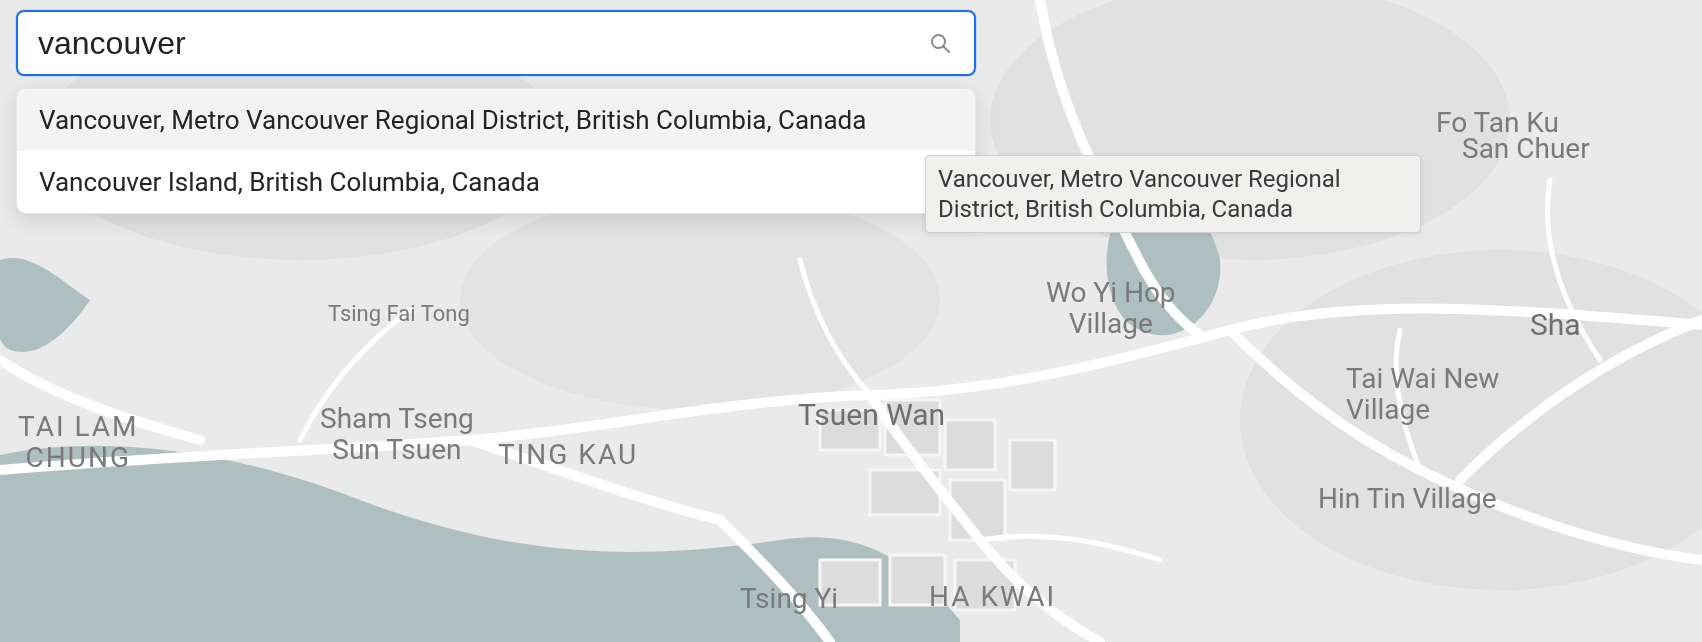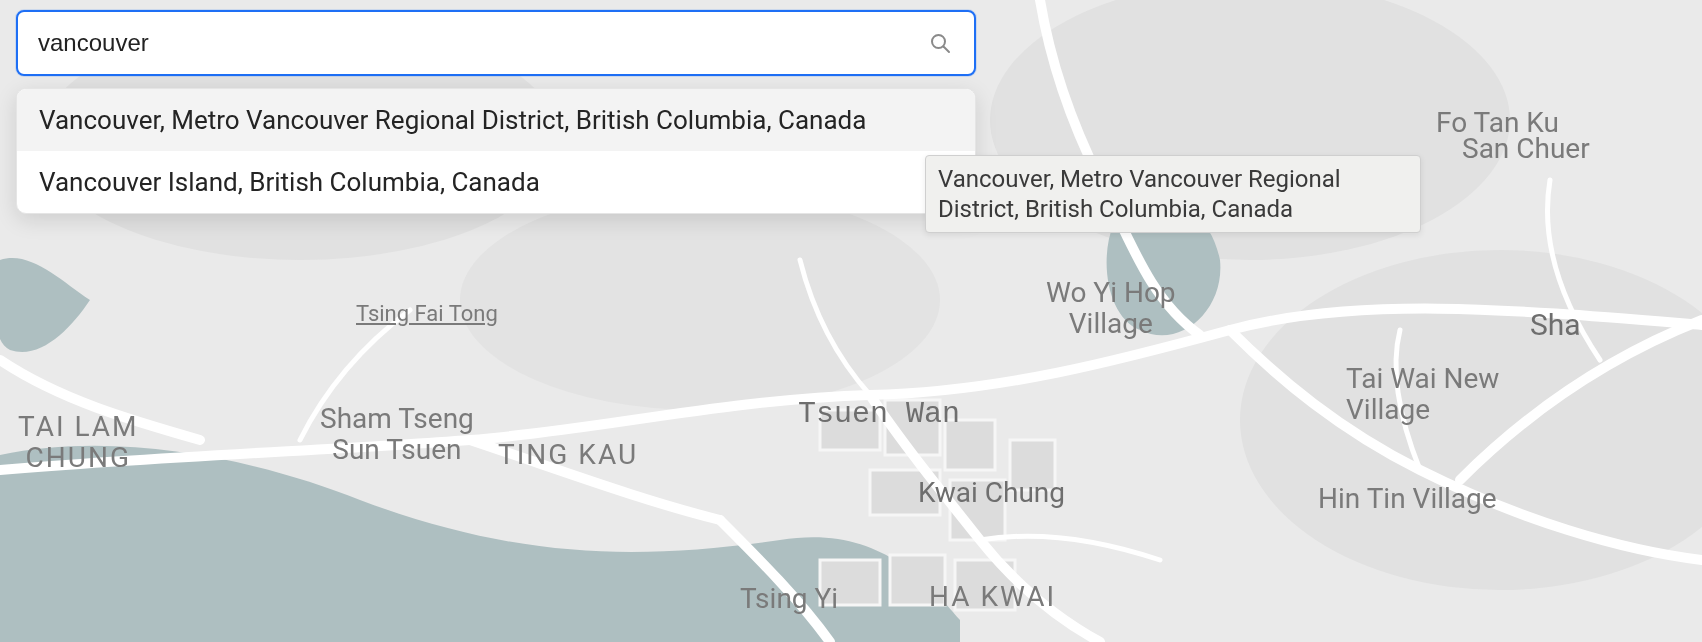--- a/index.html
+++ b/index.html
@@ -4,21 +4,21 @@
 <style>
   html,body{margin:0;padding:0;width:1702px;height:642px;font-family:-apple-system,BlinkMacSystemFont,"Segoe UI",Roboto,Helvetica,Arial,sans-serif;overflow:hidden;}
   .map-canvas{position:absolute;inset:0;background:#e8e8e8;}
   .map-canvas svg{width:100%;height:100%;display:block;}
   .map-label{position:absolute;color:#7a7a7a;font-size:28px;white-space:nowrap;pointer-events:none;text-align:center;line-height:1.1;}
   .map-label.sm{font-size:22px;}
   .map-label.caps{letter-spacing:2px;}
 
   .search-wrap{position:absolute;left:16px;top:10px;width:960px;}
   .search-box{display:flex;align-items:center;background:#fff;border:2px solid #1e6ff5;border-radius:8px;height:62px;padding:0 18px;box-shadow:0 0 0 1px rgba(30,111,245,.15);}
-  .search-input{flex:1;border:none;outline:none;font-size:24px;color:#222;background:transparent;}
+  .search-input{flex:1;border:none;outline:none;font-size:32px;color:#222;background:transparent;}
   .search-input::placeholder{color:#9a9a9a;}
   .search-icon-btn{display:flex;align-items:center;justify-content:center;width:32px;height:32px;color:#8a8a8a;}
   .search-icon-btn svg{width:24px;height:24px;}
 
   .suggestions{margin-top:12px;background:#fff;border-radius:10px;border:1px solid #e5e5e5;box-shadow:0 6px 22px rgba(0,0,0,.12);overflow:hidden;}
   .suggestion{padding:16px 22px;font-size:26px;color:#242424;cursor:pointer;}
   .suggestion.highlight{background:#f3f3f3;}
 
   .tooltip{position:absolute;left:925px;top:155px;max-width:470px;background:#f0f0ee;color:#3a3a3a;border:1px solid #cfcfcf;border-radius:4px;padding:8px 12px;font-size:24px;line-height:1.25;box-shadow:0 2px 6px rgba(0,0,0,.08);}
 </style>
@@ -64,25 +64,24 @@
     <g fill="none" stroke="#ffffff" stroke-width="5" stroke-linecap="round">
       <path d="M 300 440 C 330 380 370 340 410 310"></path>
       <path d="M 870 395 C 830 350 810 300 800 260"></path>
       <path d="M 980 540 C 1040 530 1100 540 1160 560"></path>
       <path d="M 1420 470 C 1400 420 1390 370 1400 330"></path>
       <path d="M 1600 360 C 1560 300 1540 240 1550 180"></path>
     </g>
   </svg>
 
   <div class="map-label caps" style="left:18px;top:412px;"><span>TAI LAM<br>CHUNG</span></div>
-  <div class="map-label sm" style="left:356px;top:302px;text-decoration:underline;"><span>Tsing Fai Tong</span></div>
+  <div class="map-label sm" style="left:328px;top:302px;"><span>Tsing Fai Tong</span></div>
   <div class="map-label" style="left:320px;top:404px;"><span>Sham Tseng<br>Sun Tsuen</span></div>
   <div class="map-label caps" style="left:498px;top:440px;"><span>TING KAU</span></div>
-  <div class="map-label" style="left:798px;top:398px;font-size:30px;color:#6e6e6e;font-family:Liberation Mono, monospace;"><span>Tsuen Wan</span></div>
-  <div class="map-label" style="left:918px;top:478px;font-size:28px;color:#6e6e6e;"><span>Kwai Chung</span></div>
+  <div class="map-label" style="left:798px;top:398px;font-size:30px;color:#6e6e6e;"><span>Tsuen Wan</span></div>
   <div class="map-label" style="left:740px;top:584px;"><span>Tsing Yi</span></div>
   <div class="map-label caps" style="left:929px;top:582px;"><span>HA KWAI</span></div>
   <div class="map-label" style="left:1046px;top:278px;text-align:center;"><span>Wo Yi Hop<br>Village</span></div>
   <div class="map-label" style="left:1436px;top:108px;"><span>Fo Tan Ku</span></div>
   <div class="map-label" style="left:1462px;top:134px;"><span>San Chuer</span></div>
   <div class="map-label" style="left:1530px;top:308px;font-size:30px;color:#6e6e6e;"><span>Sha</span></div>
   <div class="map-label" style="left:1346px;top:364px;text-align:left;"><span>Tai Wai New<br>Village</span></div>
   <div class="map-label" style="left:1318px;top:484px;"><span>Hin Tin Village</span></div>
 </div>
 

